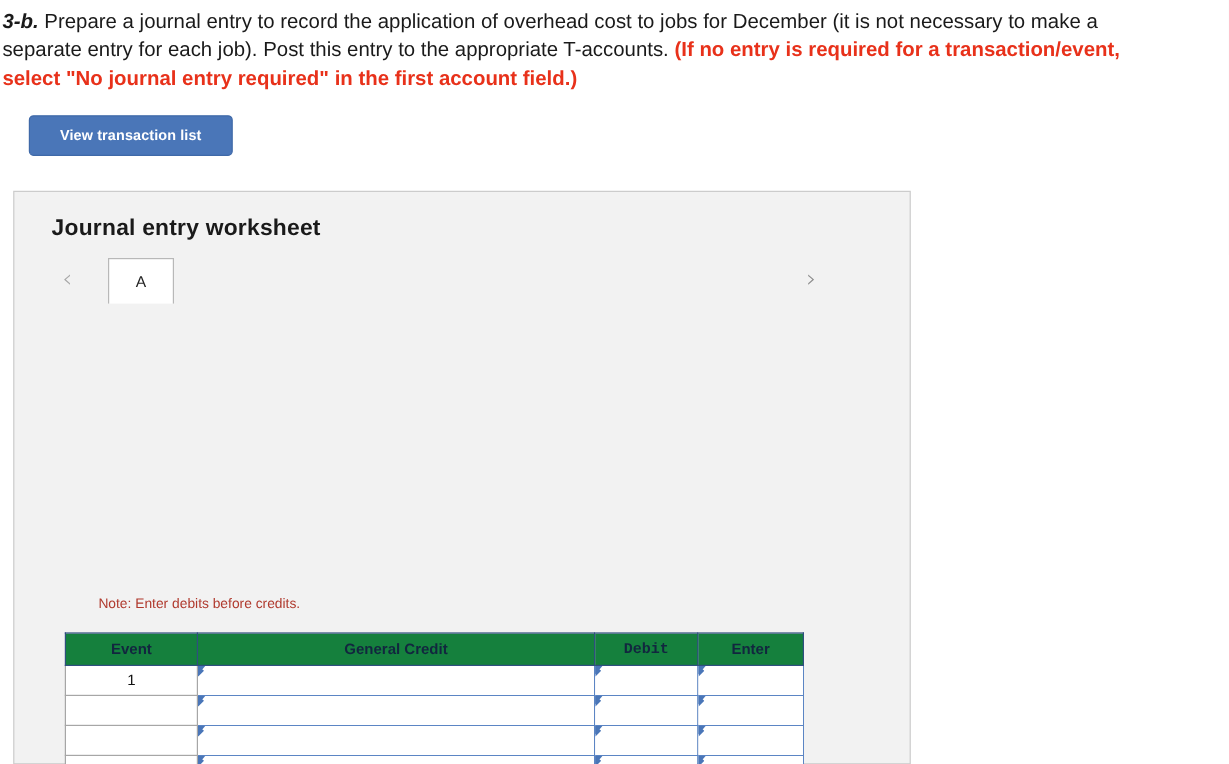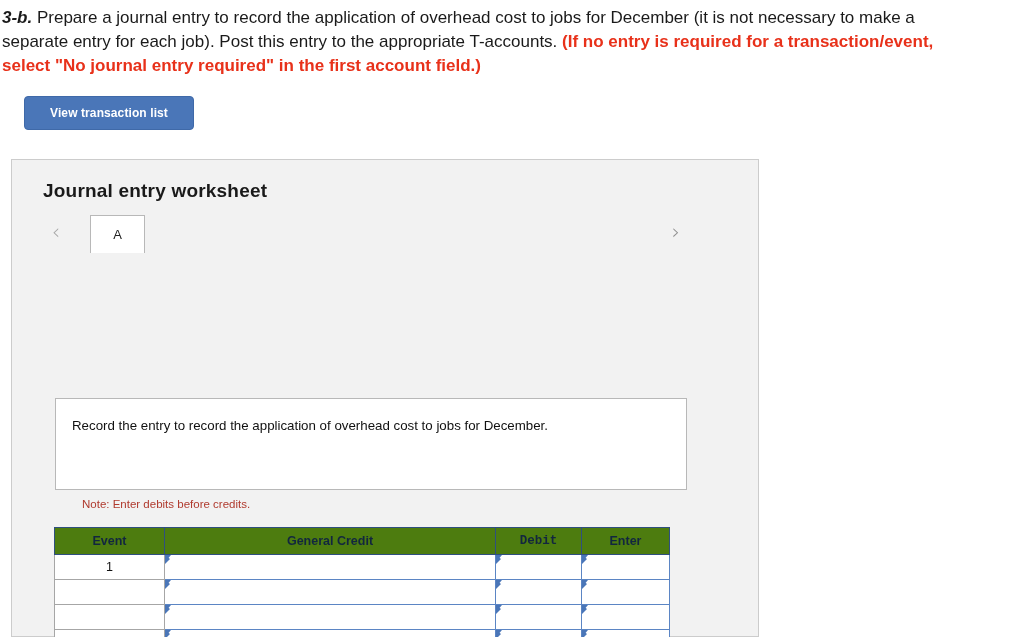--- a/index.html
+++ b/index.html
@@ -144,21 +144,21 @@
 
   
   .jtable {
     position: absolute;
     left: 42px;
     top: 367px;
     border-collapse: collapse;
     font-size: 12.5px;
   }
   .jtable th {
-    background: #4d7c0f;
+    background: #15803d;
     border: 1px solid #2f4f7f;
     font-weight: bold;
     color: #12263f;
     height: 26px;
     padding: 0 4px;
     text-align: center;
     font-size: 12.5px;
   }
   .col-event  { width: 101px; }
   .col-gj     { width: 322px; }
@@ -217,21 +217,20 @@
 <div class="panel">
 
   <div class="panel-title">Journal entry worksheet</div>
 
   <div class="tabstrip">
     <div class="chev chev-left">‹</div>
     <div class="tab">A</div>
     <div class="chev chev-right">›</div>
   </div>
 
-  <div class="content-box">Record the entry to record the application of overhead cost to jobs for December.</div>
 
   <div class="note">Note: Enter debits before credits.</div>
 
   <table class="jtable">
     <thead>
       <tr>
         <th class="col-event">Event</th>
         <th class="col-gj">General Credit</th>
         <th class="col-debit">Debit</th>
         <th class="col-credit">Enter</th>

